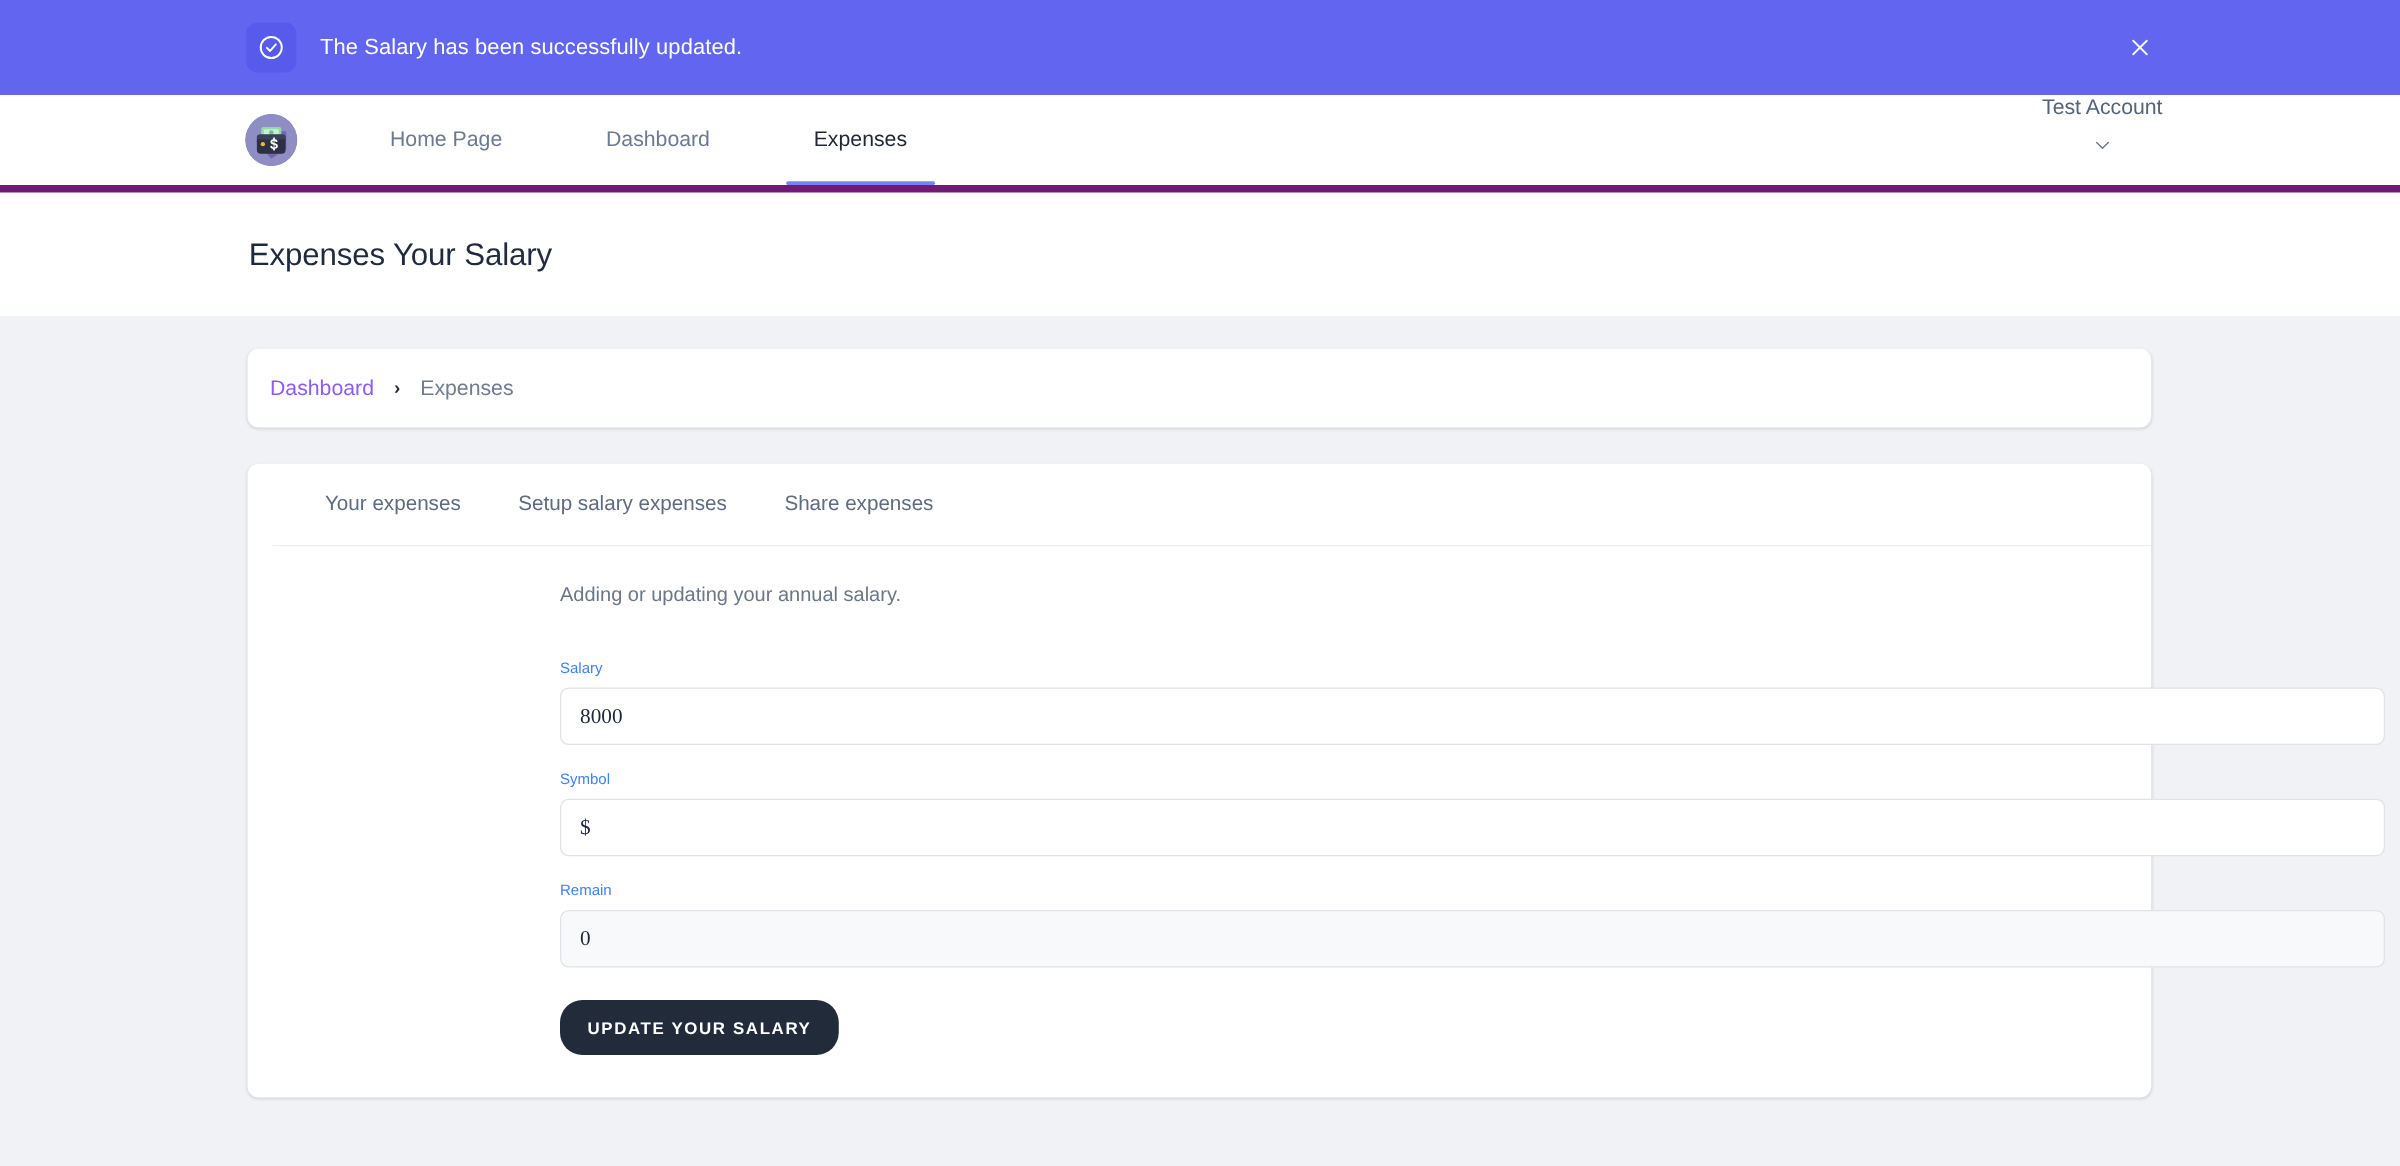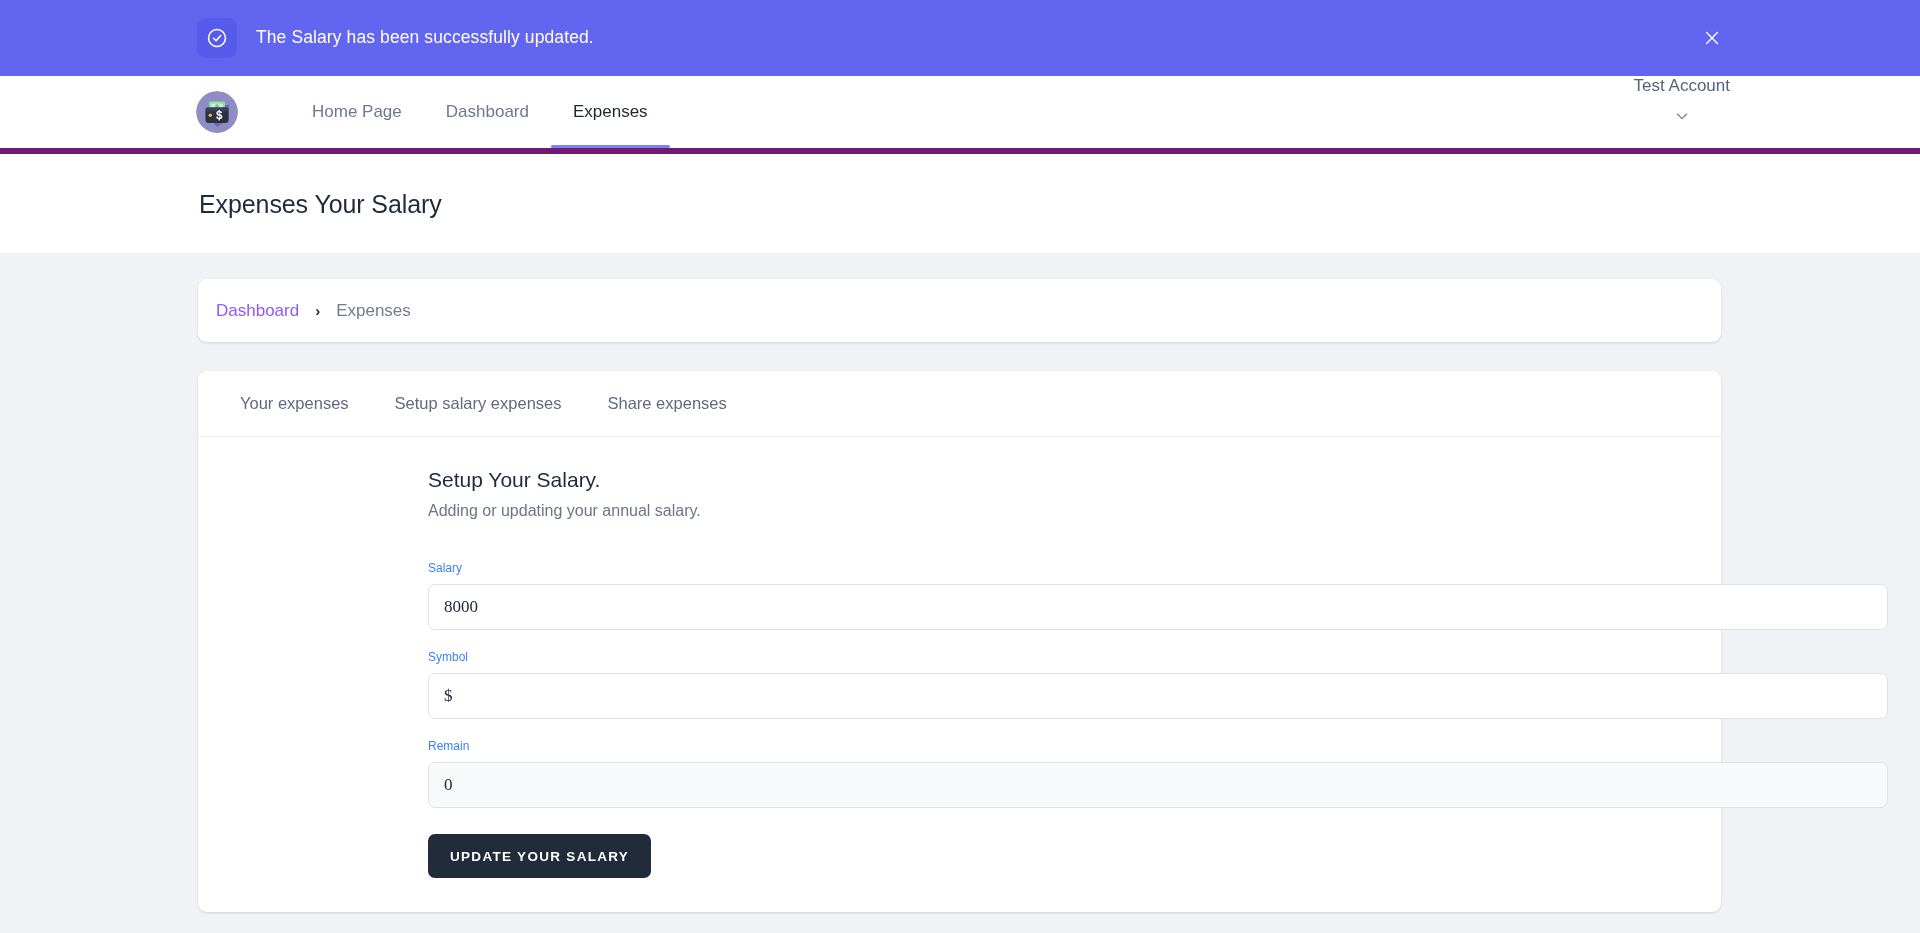--- a/index.html
+++ b/index.html
@@ -77,20 +77,21 @@
     width: 42px;
     height: 42px;
     border-radius: 50%;
     overflow: hidden;
     display: block;
   }
   .nav-links {
     display: flex;
     align-items: stretch;
     margin-left: 52px;
+    gap: 39px;
   }
   .nav-link {
     display: flex;
     align-items: center;
     padding: 0 22px;
     font-size: 17px;
     color: #6b7a90;
     cursor: pointer;
     position: relative;
     white-space: nowrap;
@@ -141,20 +142,21 @@
     min-height: 0;
   }
   .container {
     width: 1523px;
     margin-left: 198px;
   }
   .card {
     background: #ffffff;
     border-radius: 9px;
     box-shadow: 0 1px 3px rgba(30,35,60,0.10), 0 1px 2px rgba(30,35,60,0.05);
+    padding-left: 20px;
   }
 
   
   .breadcrumb-card {
     height: 63px;
     display: flex;
     align-items: center;
     padding-left: 18px;
     margin-bottom: 29px;
   }
@@ -243,21 +245,21 @@
   }
   .field-gap { height: 20px; }
 
   .submit-btn {
     margin-top: 26px;
     height: 44px;
     padding: 0 22px;
     background: #212b3a;
     color: #ffffff;
     border: none;
-    border-radius: 7px;
+    border-radius: 18px;
     font-family: "Liberation Sans", sans-serif;
     font-size: 13.5px;
     font-weight: 700;
     letter-spacing: 1.3px;
     cursor: pointer;
     display: inline-flex;
     align-items: center;
   }
 </style>
 </head>
@@ -337,21 +339,20 @@
         </div>
         <div class="tab">
           <span>Setup salary expenses</span>
         </div>
         <div class="tab">
           <span>Share expenses</span>
         </div>
       </div>
 
       <div class="panel-body">
-        <h2 class="form-heading">Setup Your Salary.</h2>
         <p class="form-sub">Adding or updating your annual salary.</p>
 
         <div class="field">
           <label class="field-label">Salary</label>
           <input class="field-input" type="text" value="8000" style="">
         </div>
         <div class="field-gap"></div>
 
         <div class="field">
           <label class="field-label">Symbol</label>

